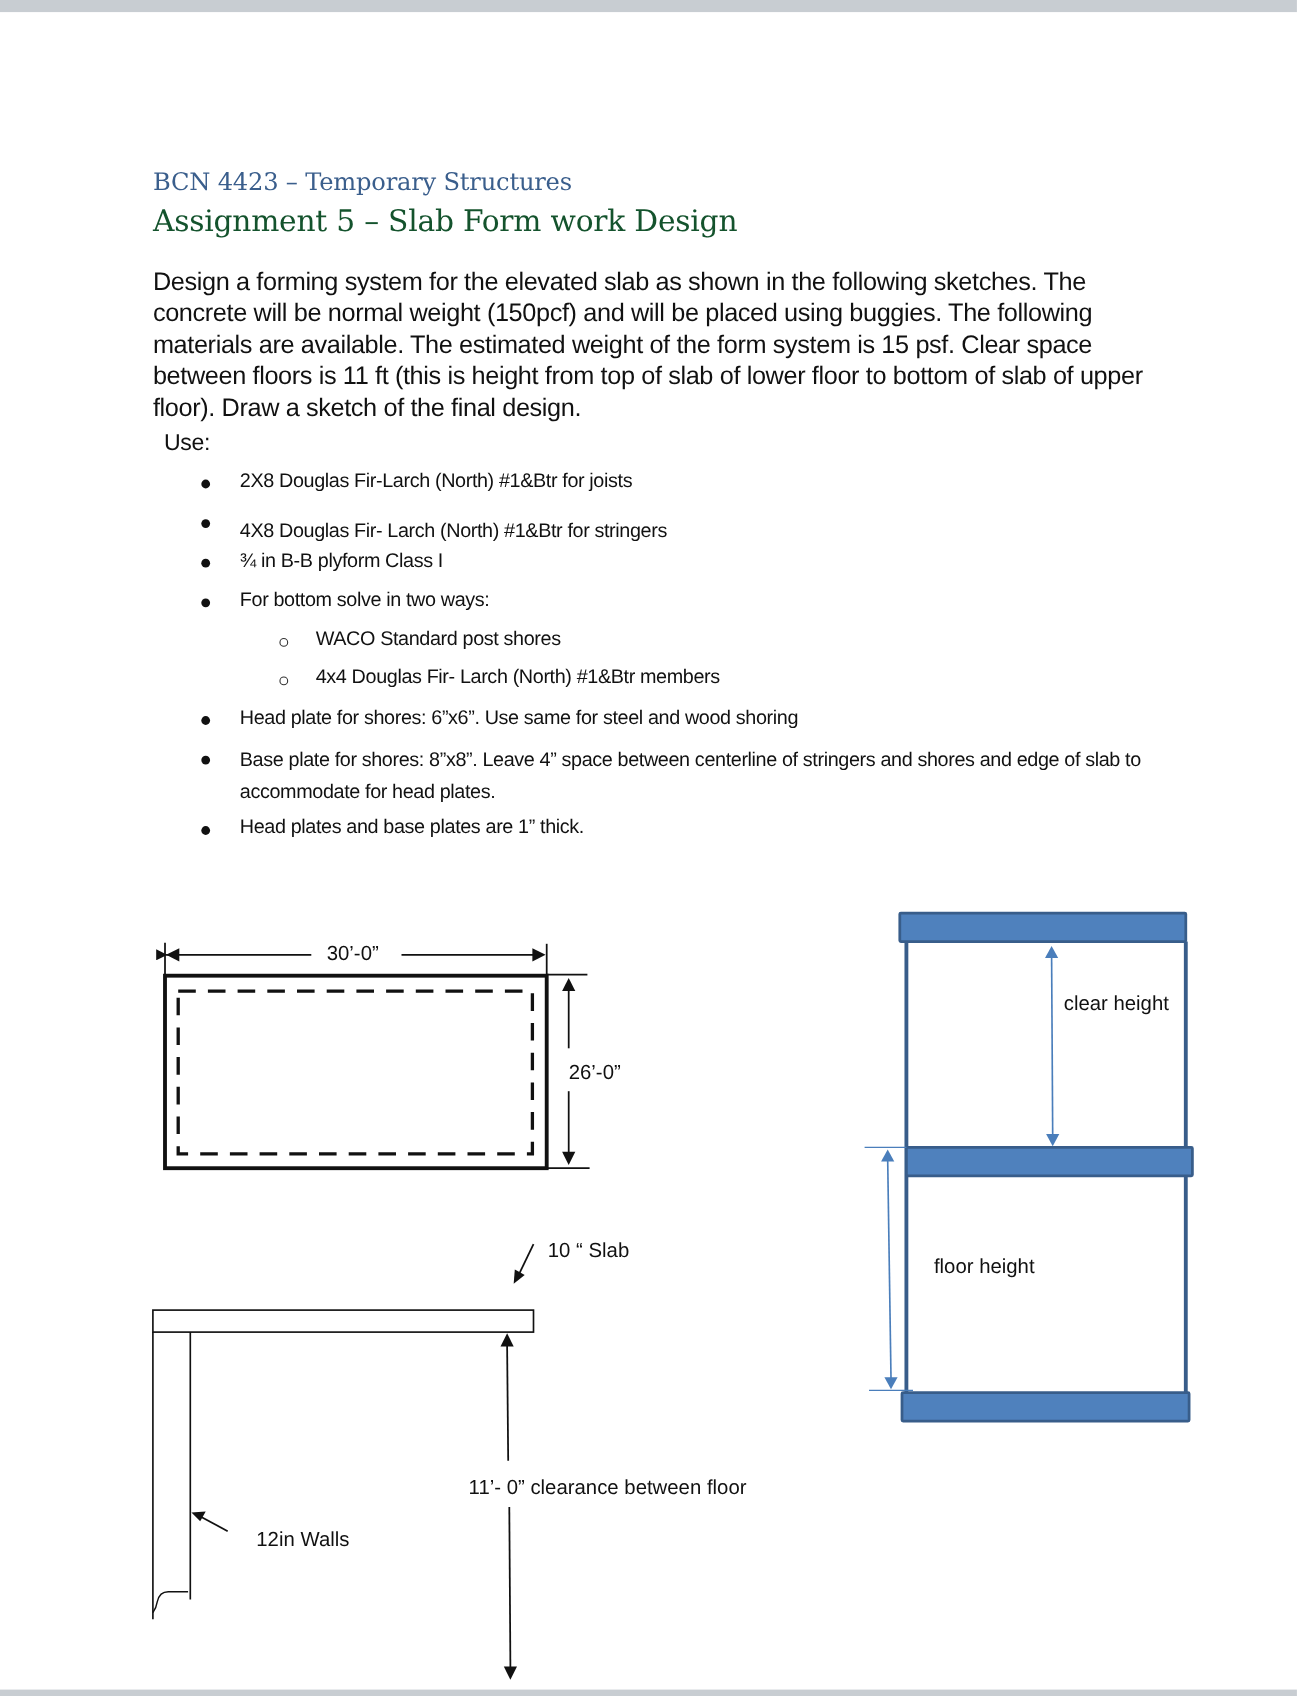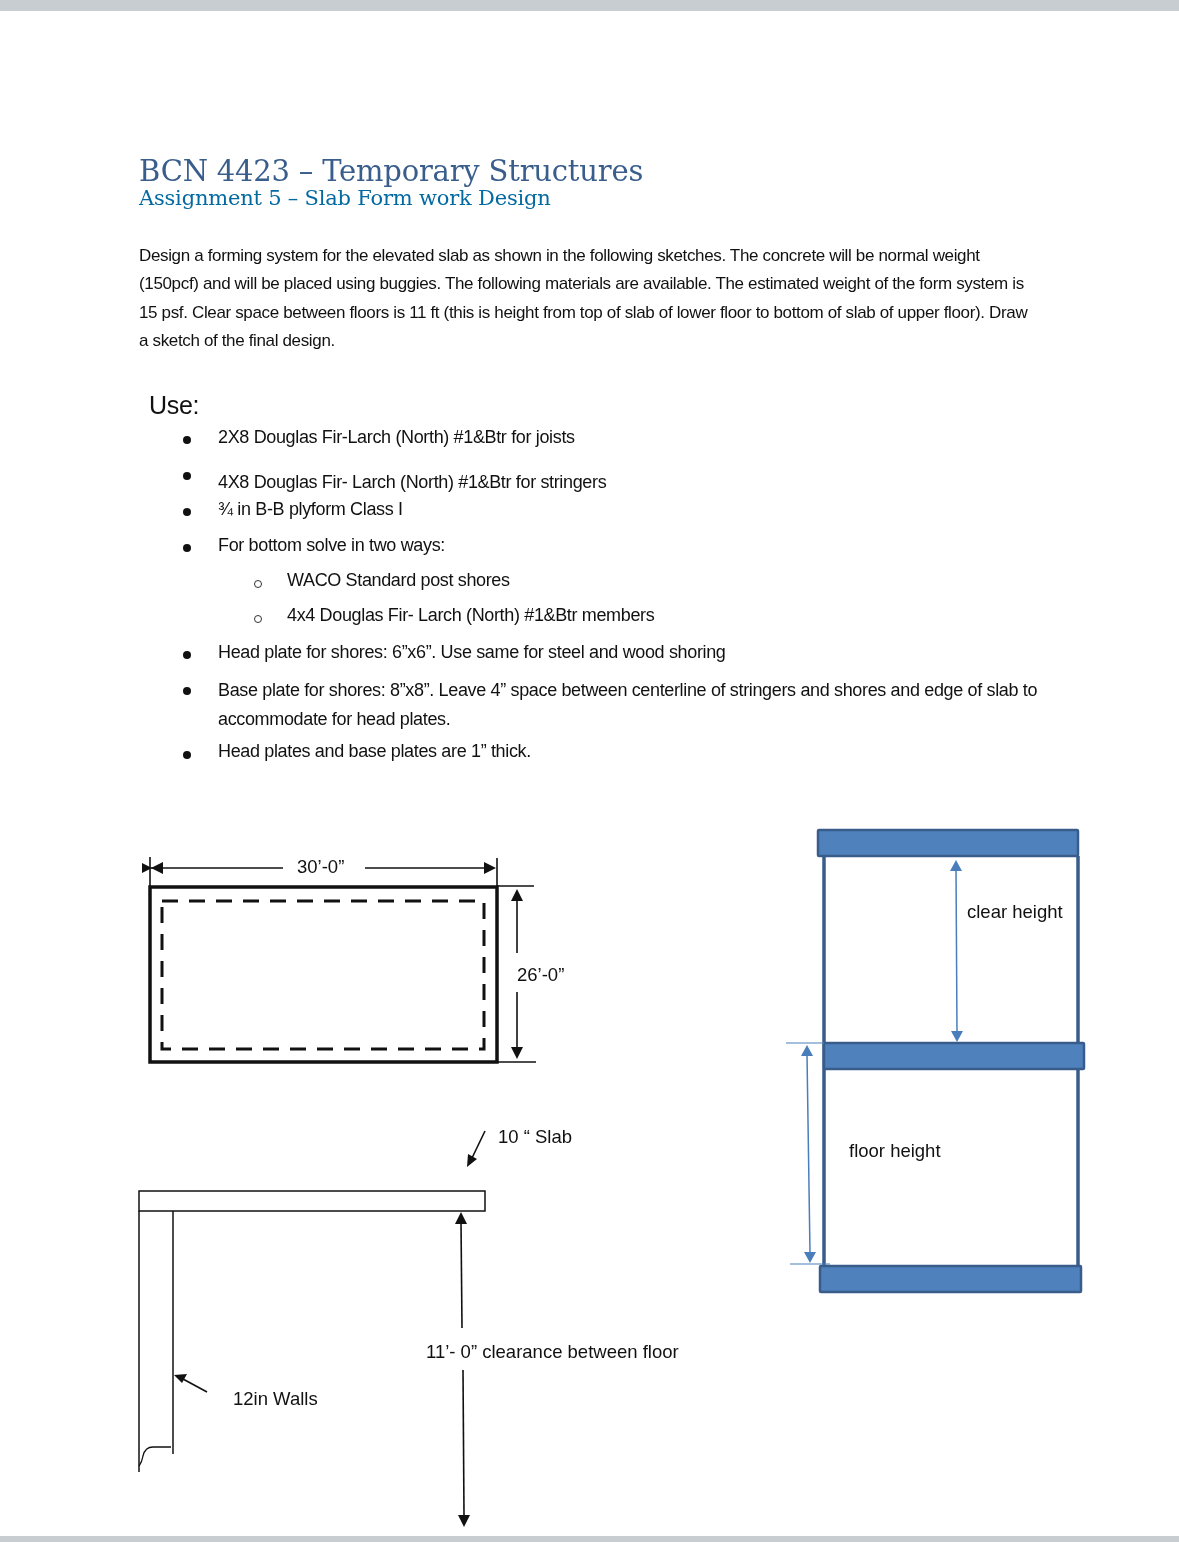--- a/index.html
+++ b/index.html
@@ -5,26 +5,26 @@
   html, body { margin: 0; padding: 0; }
   body {
     width: 1179px; height: 1542px; position: relative; overflow: hidden;
     background: #ffffff;
     font-family: "Liberation Sans", "DejaVu Sans", sans-serif;
     color: #111;
   }
   .top-bar { position: absolute; left: 0; top: 0; width: 1179px; height: 11px; background: #c8cdd2; }
   .bottom-bar { position: absolute; left: 0; top: 1536px; width: 1179px; height: 6px; background: #c8cdd2; }
 
-  .title { position: absolute; left: 139px; font-family: "DejaVu Serif", "Liberation Serif", serif; color: #3a5e8c; font-size: 29px; letter-spacing: -0.2px; white-space: nowrap; }
+  .title { position: absolute; left: 139px; font-family: "DejaVu Serif", "Liberation Serif", serif; color: #3a5e8c; font-size: 22px; letter-spacing: -0.2px; white-space: nowrap; }
   .title1 { top: 154px; }
-  .title2 { top: 186px; font-size: 21px; color: #0369a1; }
+  .title2 { top: 186px; font-size: 27px; color: #14532d; }
 
-  .intro { position: absolute; left: 139px; top: 242px; width: 900px; font-size: 17px; line-height: 28.4px; letter-spacing: -0.35px; font-family: "Liberation Sans", sans-serif; }
-  .use-label { position: absolute; left: 149px; top: 391px; font-size: 25px; letter-spacing: -0.3px; }
+  .intro { position: absolute; left: 139px; top: 242px; width: 900px; font-size: 23px; line-height: 28.4px; letter-spacing: -0.35px; font-family: "Liberation Sans", sans-serif; }
+  .use-label { position: absolute; left: 149px; top: 391px; font-size: 21px; letter-spacing: -0.3px; }
 
   .bullets { position: absolute; left: 0; top: 0; }
   .bullet-row { position: absolute; font-size: 18px; letter-spacing: -0.35px; white-space: nowrap; }
   .bullet-dot { position: absolute; width: 8px; height: 8px; border-radius: 50%; background: #111; }
   .sub-dot { position: absolute; width: 8px; height: 8px; border-radius: 50%; border: 1.4px solid #333; box-sizing: border-box; }
   .bullet-text { position: absolute; white-space: nowrap; }
   .wrap-text { position: absolute; width: 840px; white-space: normal; line-height: 29px; }
 
   svg.drawings { position: absolute; left: 0; top: 0; }
   .svg-label { font-family: "Liberation Sans", sans-serif; font-size: 18.5px; fill: #111; }

